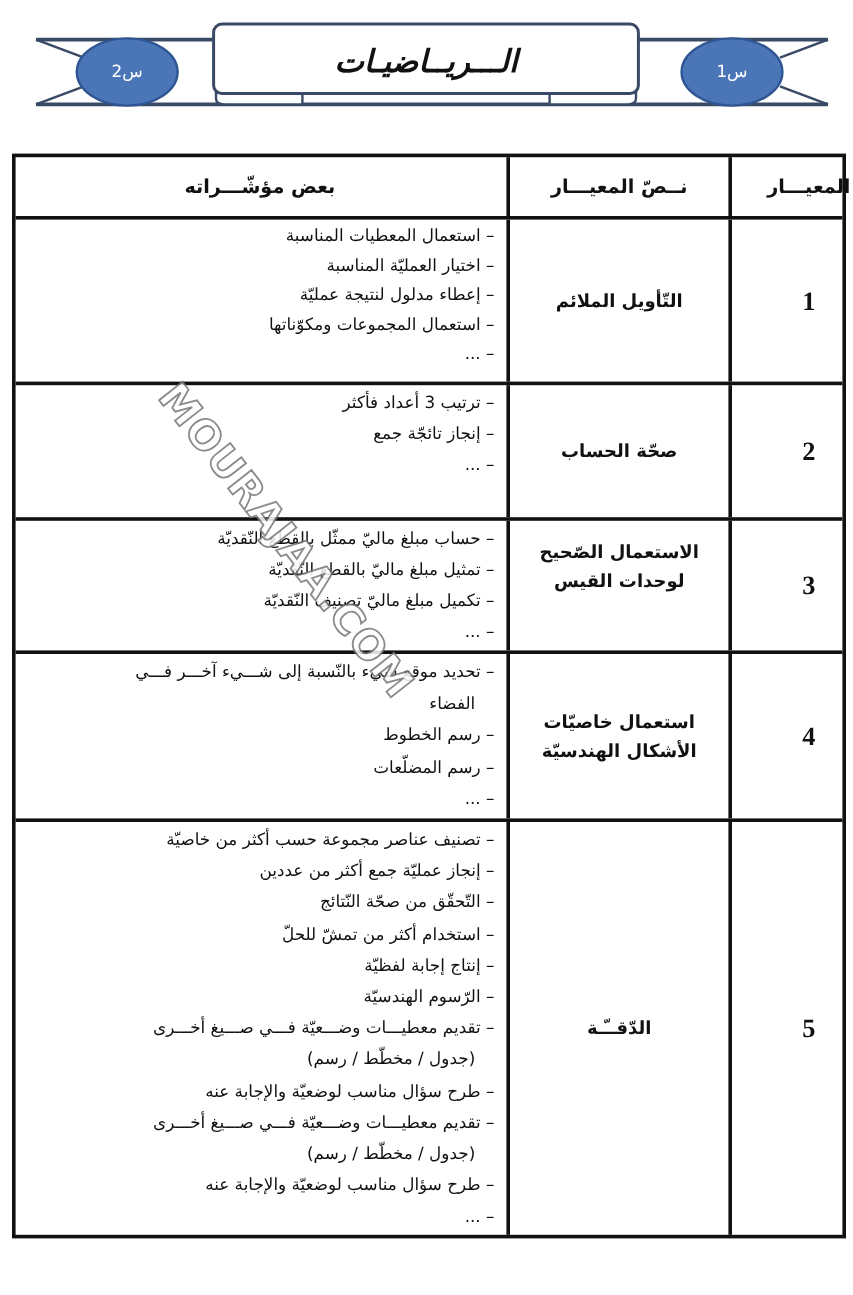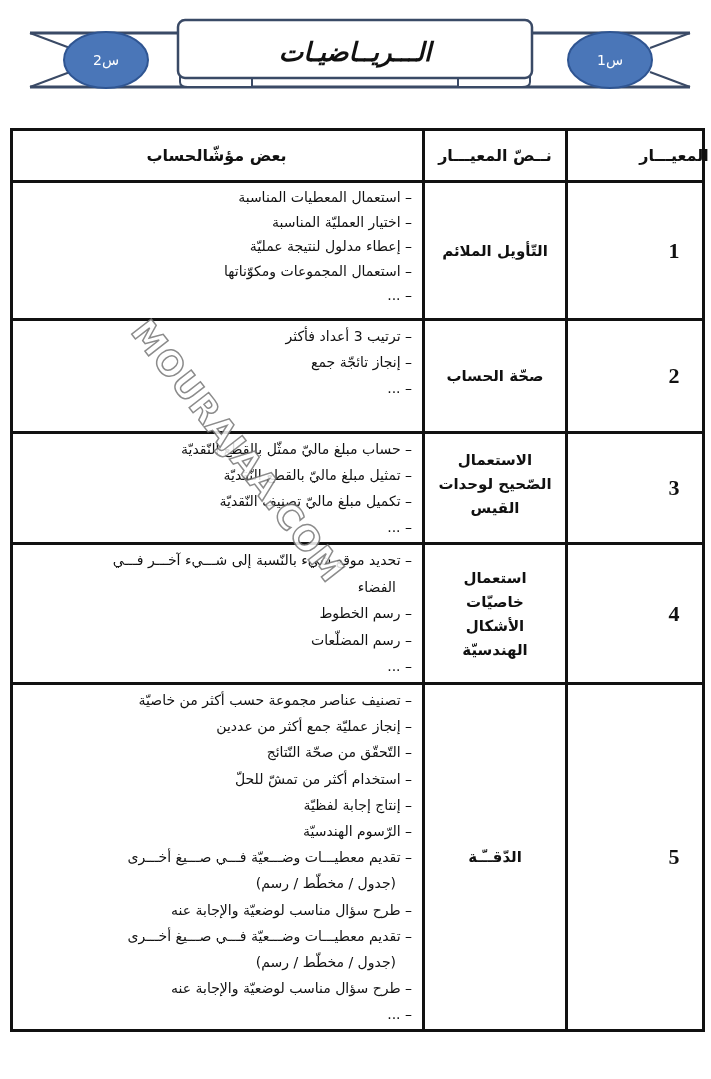--- a/index.html
+++ b/index.html
@@ -5,21 +5,21 @@
   html, body { margin:0; padding:0; background:#ffffff; }
   body { width:711px; height:1079px; position:relative; overflow:hidden; font-family:"DejaVu Sans", sans-serif; color:#111; }
   .banner { position:absolute; left:0; top:0; width:711px; height:110px; }
   .banner svg { position:absolute; left:0; top:0; }
   .banner-title { position:absolute; left:190px; top:30px; width:330px; height:44px; direction:rtl; text-align:center; font-family:"DejaVu Serif", serif; font-weight:bold; font-size:26px; letter-spacing:10px; color:#111; line-height:44px;font-style:italic; }
   .ellipse-label { position:absolute; width:70px; text-align:center; color:#fff; font-size:14px; direction:rtl; line-height:20px; }
   .tbl { position:absolute; left:10px; top:128px; width:695px; height:904px; border:3px solid #111; box-sizing:border-box; }
   .row { position:absolute; left:0; width:689px; border-bottom:3px solid #111; box-sizing:border-box; }
   .cell { position:absolute; top:0; bottom:0; box-sizing:border-box; direction:rtl; }
   .c-num { left:585px; width:104px; display:flex; align-items:center; justify-content:center; font-family:"Liberation Serif", serif; font-weight:bold; font-size:22px;margin-left:24px; }
-  .c-crit { left:409px; width:146px; border-left:3px solid #111; border-right:3px solid #111; display:flex; align-items:center; justify-content:center; text-align:center; font-weight:bold; font-size:15px; line-height:24px; padding:0 10px; }
+  .c-crit { left:409px; width:188px; border-left:3px solid #111; border-right:3px solid #111; display:flex; align-items:center; justify-content:center; text-align:center; font-weight:bold; font-size:15px; line-height:24px; padding:0 10px; }
   .c-ind { left:0; width:409px; padding:2px 10px 0 8px; font-size:14px; line-height:24.5px; }
   .hdr .c-num, .hdr .c-crit, .hdr .c-ind { font-weight:bold; font-size:16px; font-family:"DejaVu Sans", sans-serif; }
   .hdr .c-ind { display:flex; align-items:center; justify-content:center; }
   .ind-line { display:block; white-space:nowrap; text-align:right; }
   .ind-line.cont { padding-right:16px; }
   .watermark { position:absolute; left:120px; top:330px; font-family:"DejaVu Sans", sans-serif; font-weight:bold; font-size:34px; color:#ffffff; -webkit-text-stroke:1.5px #777; transform:rotate(52deg); transform-origin:left top; letter-spacing:1px; opacity:0.85; pointer-events:none; white-space:nowrap; left:155px; top:312px; }
 </style>
 </head>
 <body>
 
@@ -46,21 +46,21 @@
   <div class="banner-title">الـــريــاضيـات</div>
   <div class="ellipse-label" style="left:71px; top:50px;">س2</div>
   <div class="ellipse-label" style="left:575px; top:50px;">س1</div>
 </div>
 
 <div class="tbl">
 
   <div class="row hdr" style="top:0; height:52px;">
     <div class="cell c-num">المعيـــار</div>
     <div class="cell c-crit">نــصّ المعيـــار</div>
-    <div class="cell c-ind">بعض مؤشّالحساب</div>
+    <div class="cell c-ind">بعض مؤشّـــراته</div>
   </div>
 
   <div class="row" style="top:52px; height:138px;">
     <div class="cell c-num">1</div>
     <div class="cell c-crit">التّأويل الملائم</div>
     <div class="cell c-ind">
       <span class="ind-line">– استعمال المعطيات المناسبة</span>
       <span class="ind-line">– اختيار العمليّة المناسبة</span>
       <span class="ind-line">– إعطاء مدلول لنتيجة عمليّة</span>
       <span class="ind-line">– استعمال المجموعات ومكوّناتها</span>

